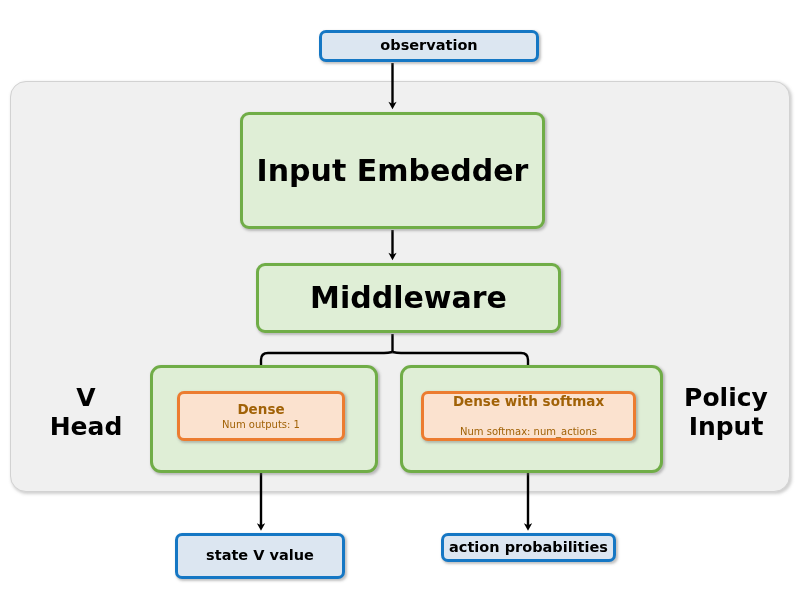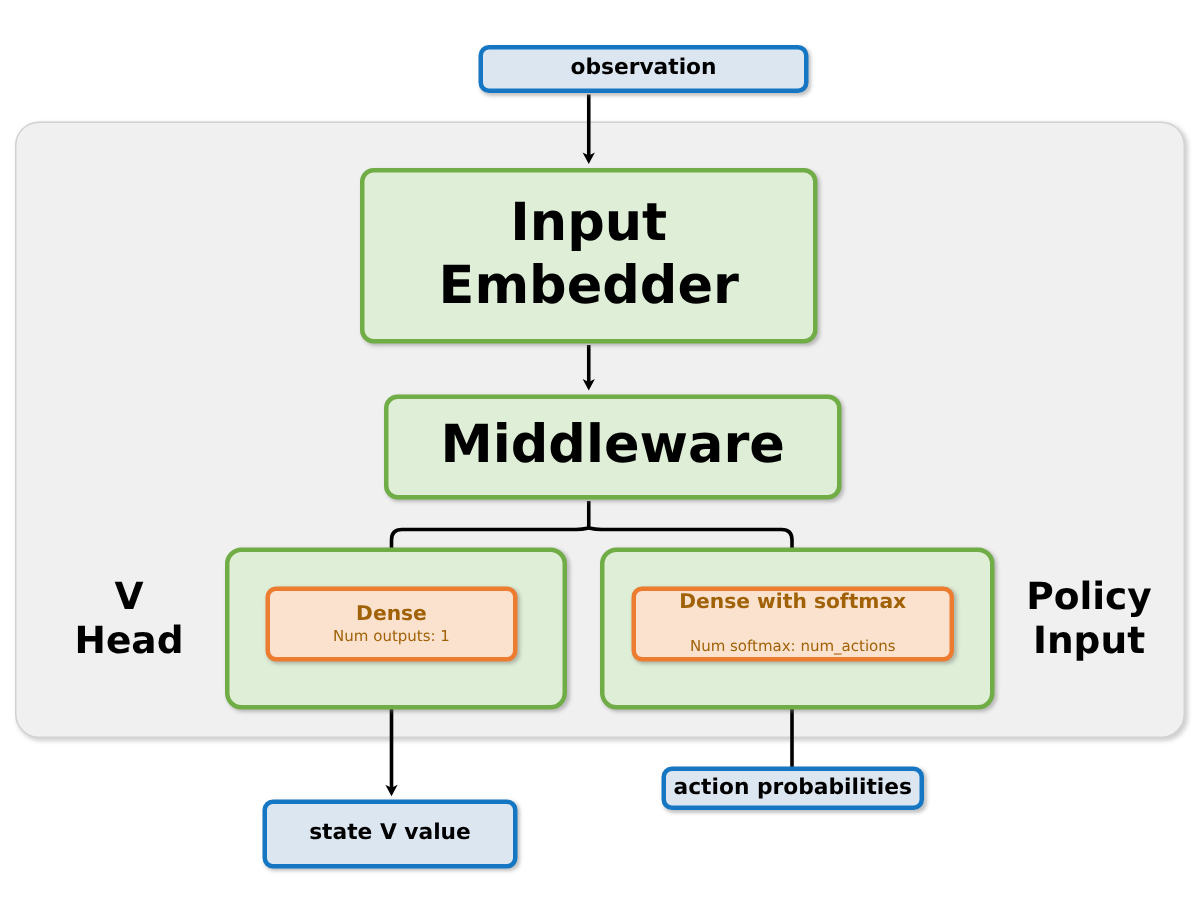--- a/index.html
+++ b/index.html
@@ -75,21 +75,21 @@
 
   .orange-box {
     background: #fbe2cf;
     border: 3px solid #ec7c30;
     border-radius: 7px;
     color: #a16207;
     box-shadow: 1.5px 1.5px 2.5px rgba(120,120,120,0.45);
   }
 
   .big-label {
-    font-size: 35px;
+    font-size: 30px;
     font-weight: bold;
   }
 
   .dense-title {
     font-size: 13.5px;
     font-weight: bold;
   }
   .dense-sub {
     font-size: 10px;
     font-weight: normal;
@@ -114,21 +114,21 @@
   #v-head-container { position: absolute; left: 150px; top: 365px; width: 222px; height: 102px; }
   #policy-head-container { position: absolute; left: 400px; top: 365px; width: 257px; height: 102px; }
 
   #dense-box { left: 177px; top: 391px; width: 168px; height: 50px; }
   #dense-softmax-box { left: 421px; top: 391px; width: 215px; height: 50px; justify-content: space-between; }
 
   #v-head-label { left: 28px; top: 383px; width: 116px; }
   #policy-head-label { left: 662px; top: 383px; width: 128px; }
 
   #state-v-value-box { left: 175px; top: 533px; width: 170px; height: 46px; }
-  #action-probabilities-box { left: 441px; top: 511px; width: 175px; height: 29px; }
+  #action-probabilities-box { left: 441px; top: 533px; width: 175px; height: 29px; }
 </style>
 </head>
 <body>
 
 <div id="stage">
 
   <div class="gray-panel"></div>
 
   <svg id="svg-layer" viewBox="0 0 800 600" xmlns="http://www.w3.org/2000/svg">
     <defs>

